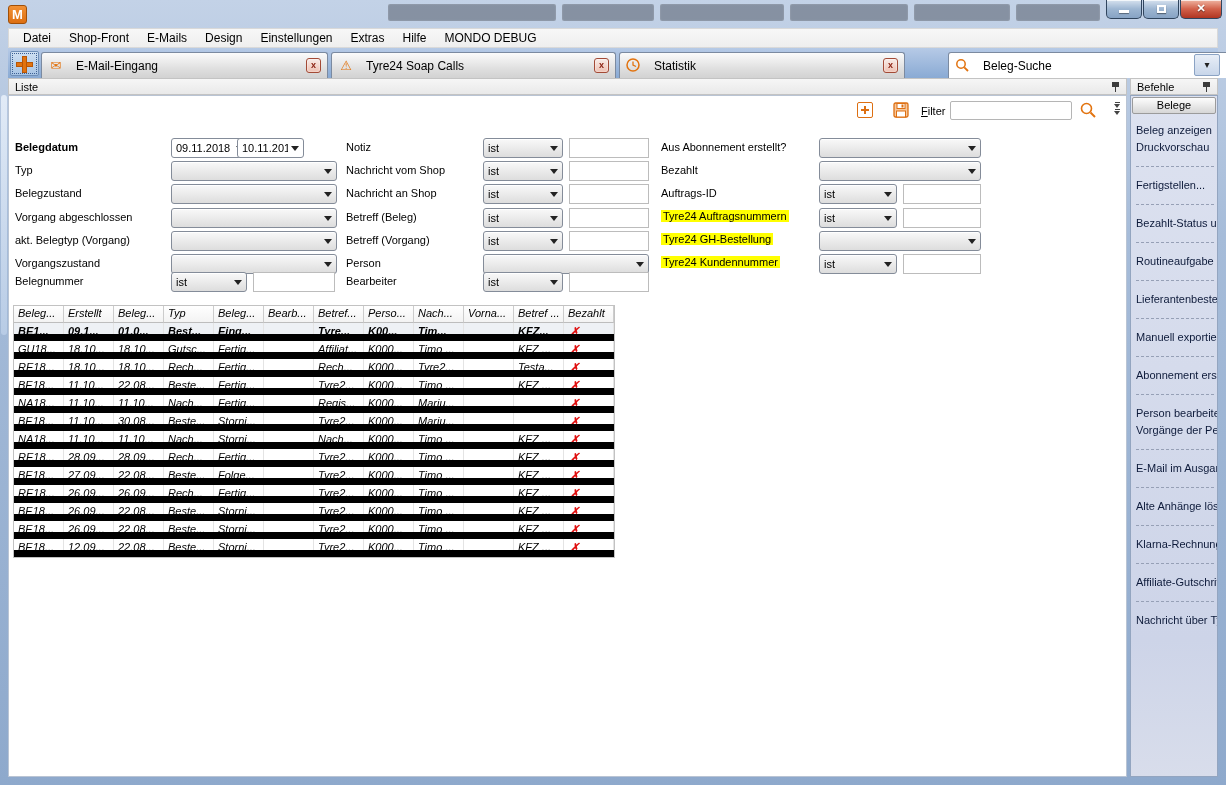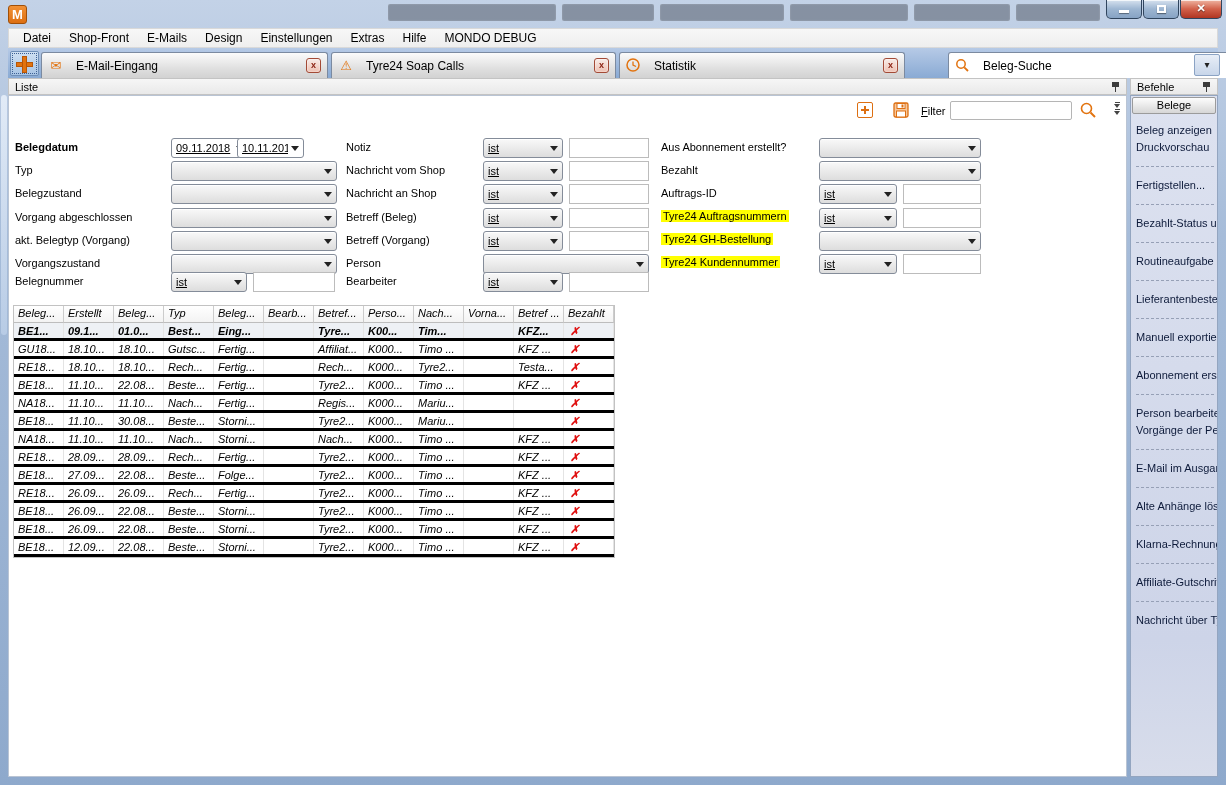--- a/index.html
+++ b/index.html
@@ -89,34 +89,34 @@
   .icon-more b { display:block; margin:0 auto; width:5px; height:1px; background:#444; }
   
   .frow { position:absolute; left:0; height:20px; width:1119px; }
   .flabel { position:absolute; top:3px; white-space:nowrap; }
   .flabel.hl { background:#ffff00; padding:0 2px; top:2px; }
   .lc1{left:6px} .lc2{left:337px} .lc3{left:652px}
   .combo { position:absolute; height:20px; border:1px solid #848c99; border-radius:3px;
     background:linear-gradient(#f9f9f9,#dddddd); display:flex; align-items:center;
     padding:0 4px; font-size:11px; cursor:default; box-shadow: inset 0 1px 0 #fff; }
   .combo.white { background:#fff; }
-  .combo .val { flex:1; white-space:nowrap; overflow:hidden;text-decoration:underline; }
+  .combo .val { flex:1; white-space:nowrap; overflow:hidden; }
   .arrow-down { flex:0 0 7px; width:0; height:0; margin-left:3px;
     border-left:4px solid transparent; border-right:4px solid transparent; border-top:5px solid #222; }
   .tinput { position:absolute; height:20px; border:1px solid #bcbcbc; background:#fff;
     font-family:"Liberation Sans",sans-serif; font-size:11px; padding:0 4px; }
   .bold { font-weight:bold; }
   
   .table { position:absolute; left:4px; top:209px; width:602px; border:1px solid #c2c2c2; background:#fff;font-style:italic; }
   .thead { display:flex; height:17px; }
   .th { width:50px; padding:1px 0 0 4px; font-size:11px; border-right:1px solid #cccccc;
     border-bottom:1px solid #bdbdbd; background:linear-gradient(#ffffff,#f3f3f3);
     white-space:nowrap; overflow:hidden; cursor:pointer; }
   .tbody { }
-  .tr { display:flex; height:18px; border-bottom:3px solid #000000; cursor:pointer; }
+  .tr { display:flex; height:18px; border-bottom:7px solid #000000; cursor:pointer; }
   .tr:first-child { font-weight:bold; background:#eef1f5; }
   .td { width:50px; padding:2px 0 0 4px; font-size:11px; border-right:1px solid #e4e4e4;
     white-space:nowrap; overflow:hidden; }
   .td.paid { color:#e01010; font-weight:bold; padding-left:6px; }
   
   .sidebar { position:absolute; left:1130px; top:95px; width:88px; height:682px;
     background:linear-gradient(#dde2f0,#cdd4e8 80%,#d8ddeb); border:1px solid #93a5c0; overflow:hidden; }
   .group-btn { position:absolute; left:1px; top:1px; width:84px; height:17px;
     background:linear-gradient(#fdfdfd,#d6d6d6); border:1px solid #9b9b9b; border-radius:2px;
     text-align:center; line-height:15px; font-size:11px; cursor:pointer; }

